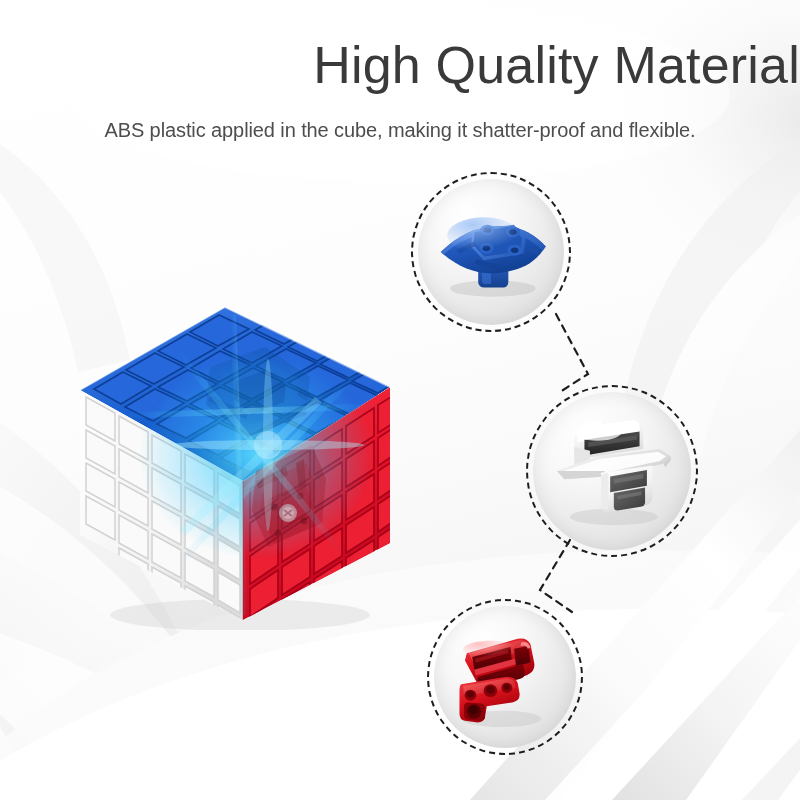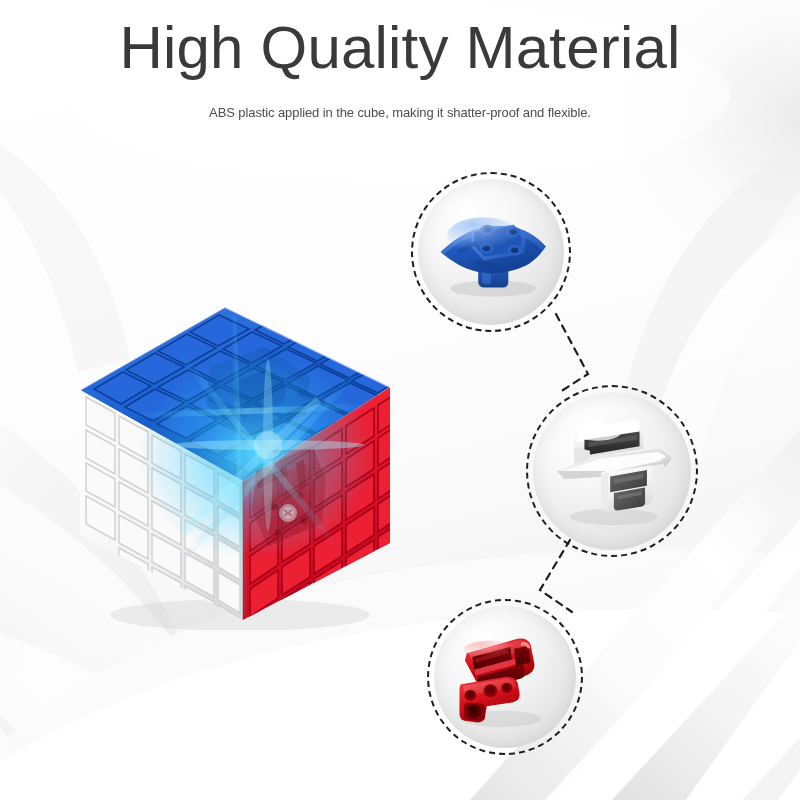--- a/index.html
+++ b/index.html
@@ -9,26 +9,27 @@
     font-family:"Liberation Sans","DejaVu Sans",sans-serif;
   }
   #stage{position:absolute;inset:0;width:800px;height:800px;overflow:hidden;}
 
   
   .bg-layer{position:absolute;inset:0;width:800px;height:800px;}
 
   
   .header{position:absolute;left:0;top:0;width:800px;text-align:center;z-index:20;}
   .title{
-    font-size:60px;font-weight:400;color:#3a3a3a;letter-spacing:.2px;
-    margin:0;padding-top:16px;line-height:1.05;
+    font-size:52px;font-weight:400;color:#3a3a3a;letter-spacing:.2px;
+    margin:0;padding-top:38px;line-height:1.05;
     text-shadow:0 1px 0 rgba(255,255,255,.9);
+    text-align:right;
   }
   .subtitle{
-    font-size:13px;font-weight:400;color:#4d4d4d;margin:0;padding-top:26px;
+    font-size:20px;font-weight:400;color:#4d4d4d;margin:0;padding-top:26px;
     letter-spacing:-.1px;
   }
 
   
   .callout{position:absolute;border-radius:50%;z-index:14;}
   .callout .ring{
     position:absolute;inset:0;border-radius:50%;
     border:2px dashed #1d1d1d;
     box-sizing:border-box;
   }

